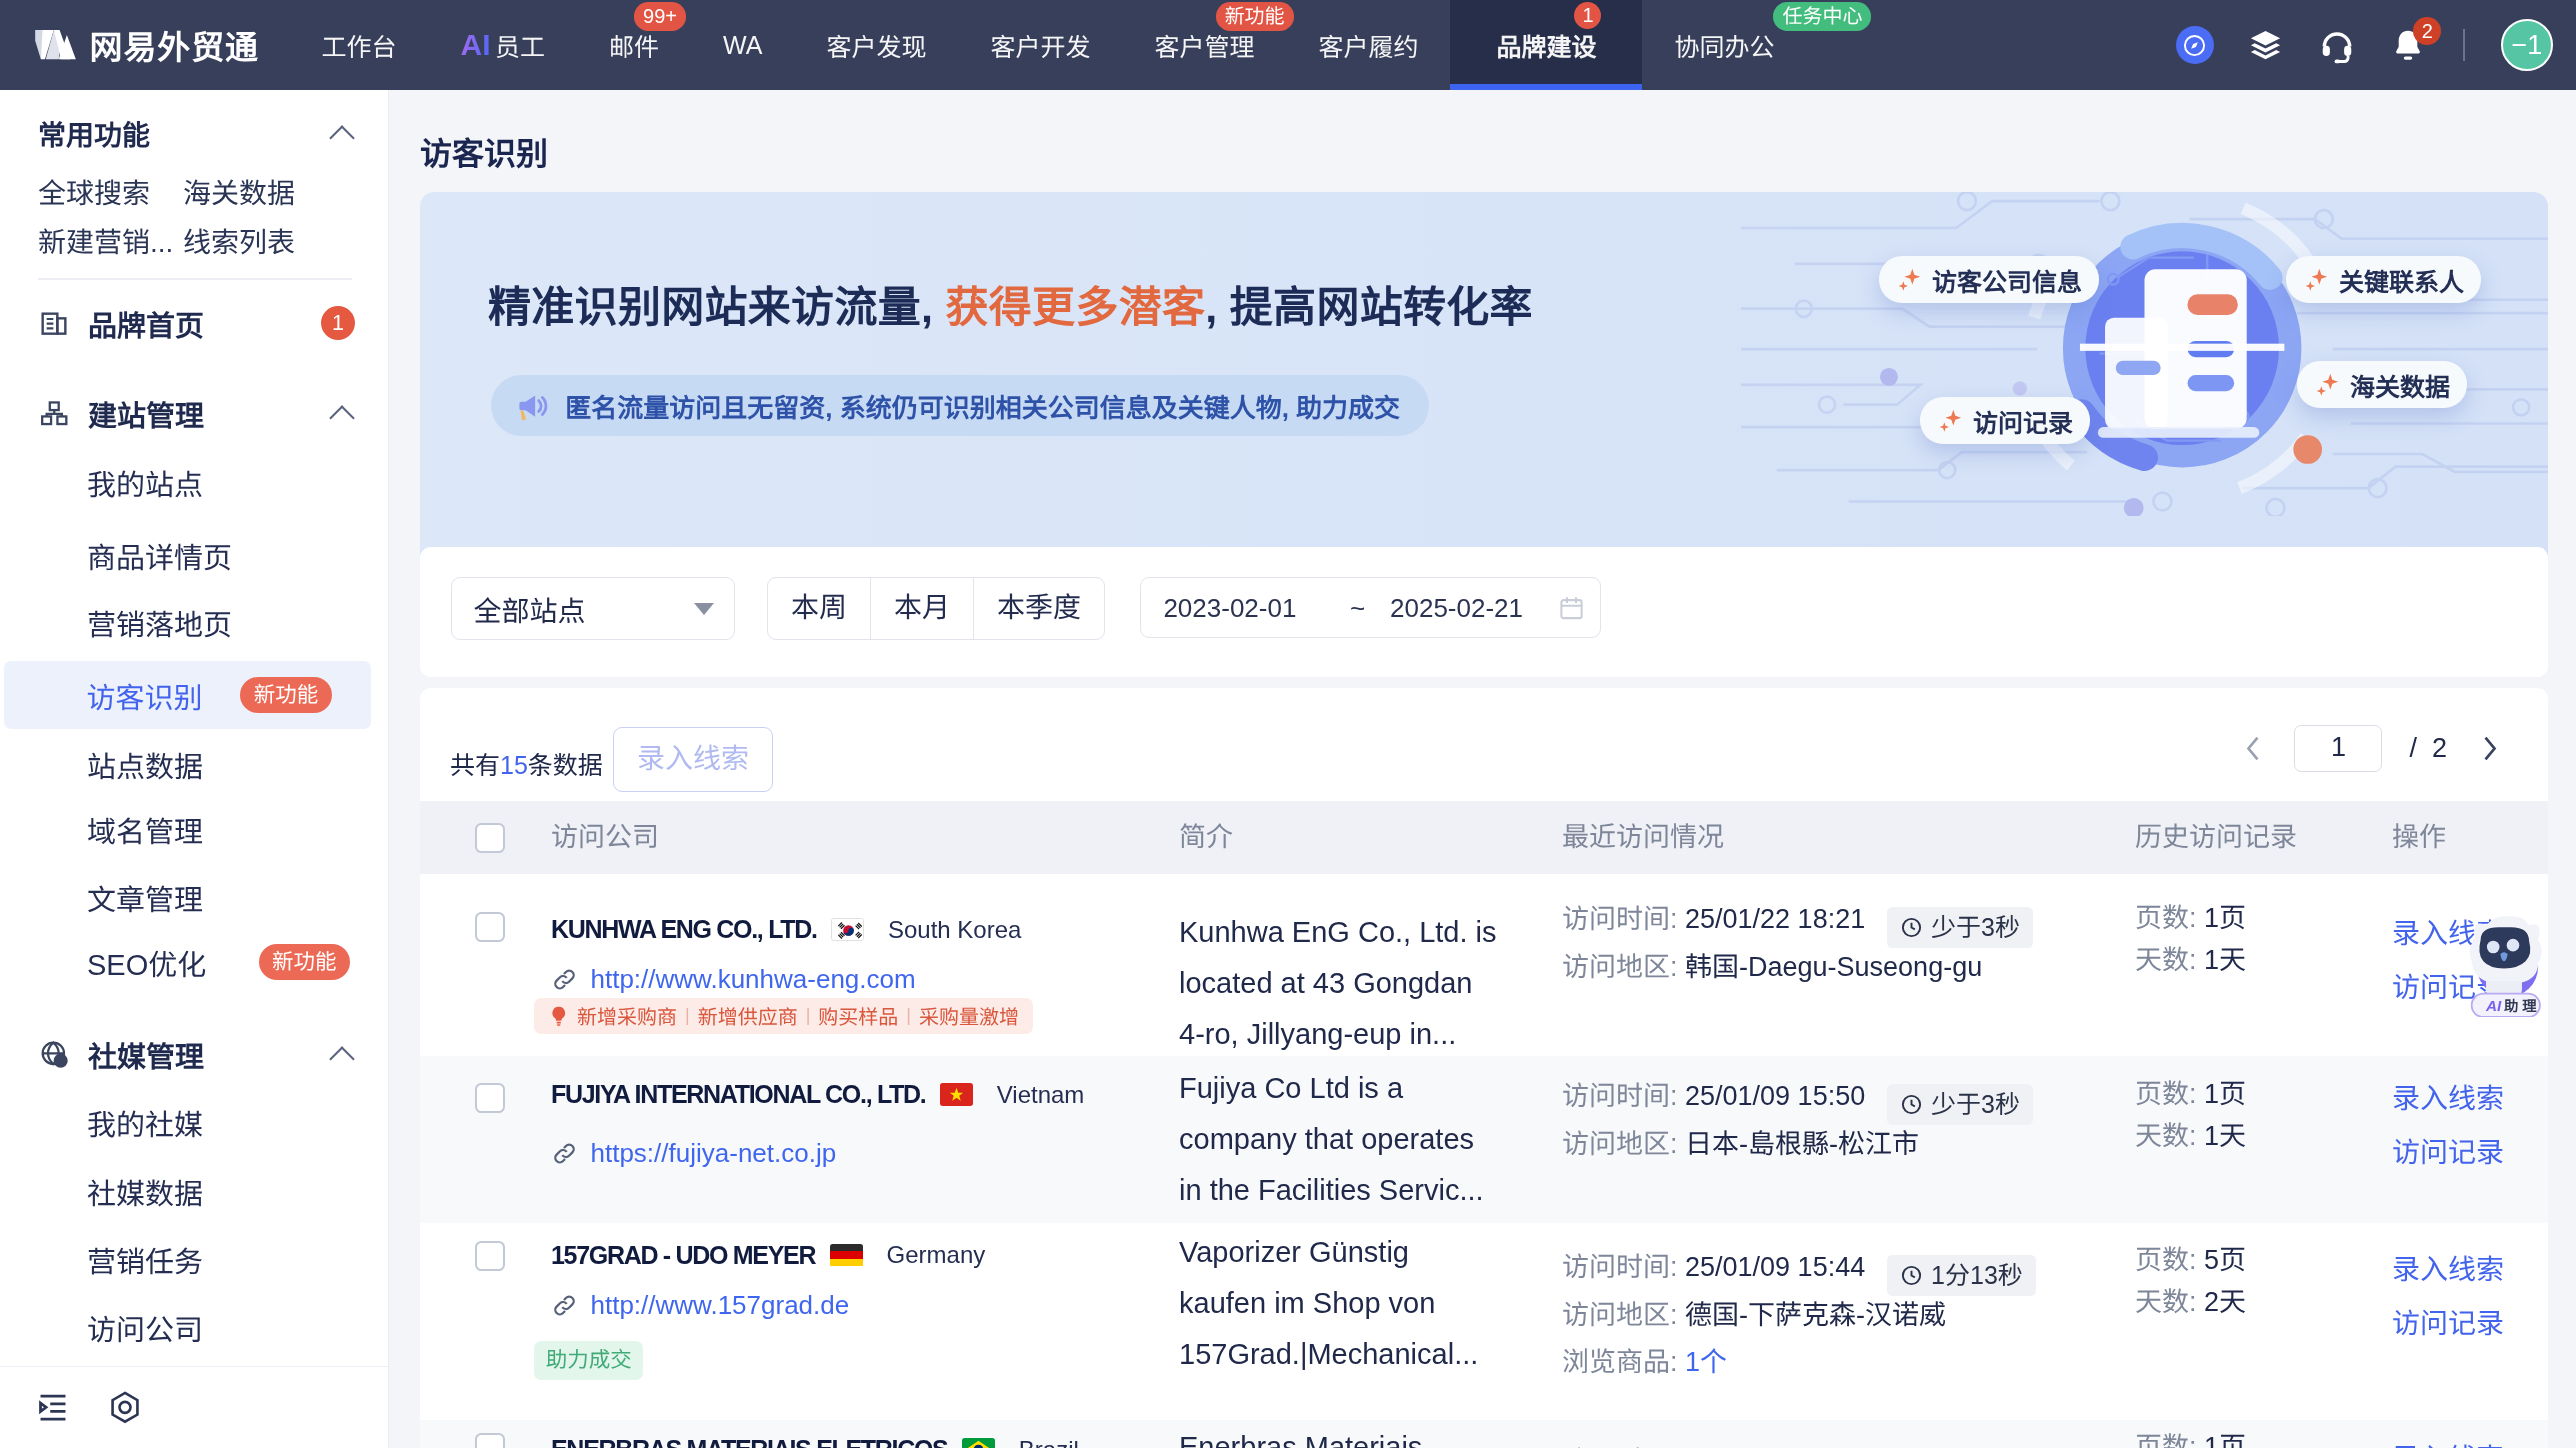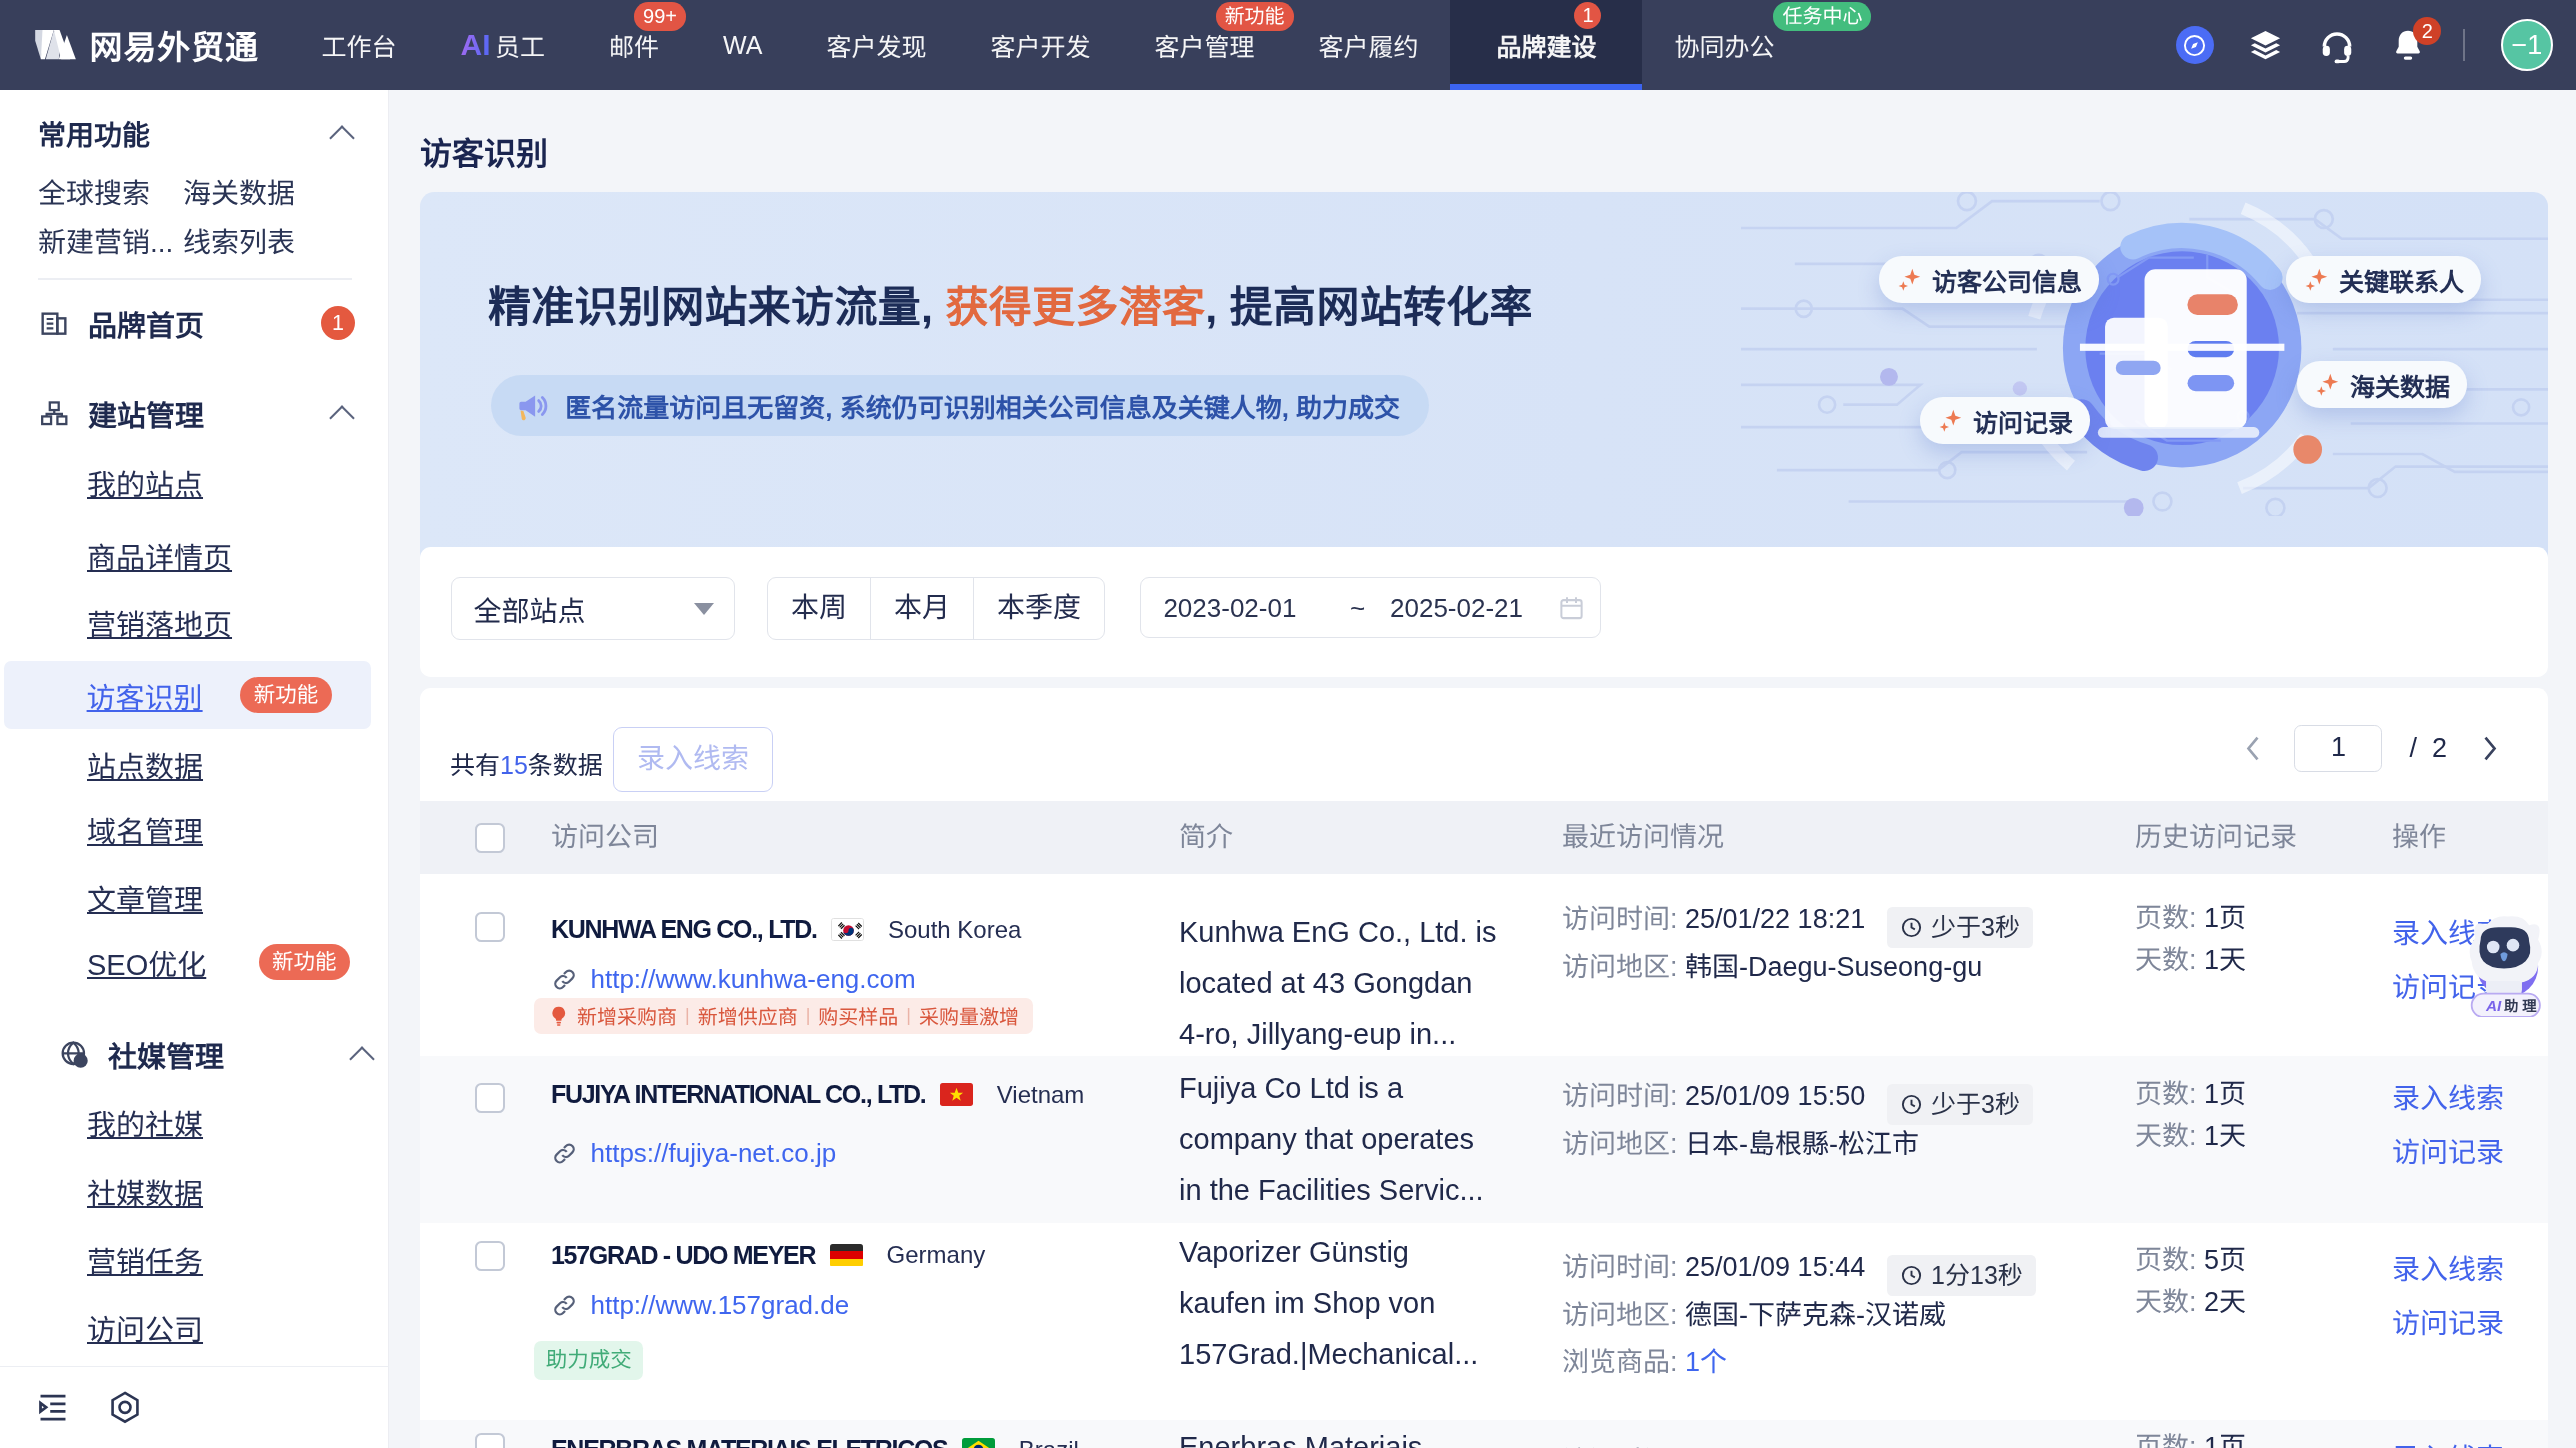--- a/index.html
+++ b/index.html
@@ -29,21 +29,21 @@
 
 .side { position:absolute; left:0; top:90px; width:389px; height:1359px; background:#fff; border-right:1.8px solid #ecedf2; z-index:20; }
 .srow { position:absolute; left:0; width:389px; height:50px; display:flex; align-items:center; padding:0 38px; }
 .srow .t { font-size:28px; font-weight:700; color:#1f2a4e; }
 .chev { margin-left:auto; width:18px; height:18px; border-left:2.7px solid #5a637d; border-top:2.7px solid #5a637d; transform:rotate(45deg) translate(3.6px,3.6px); }
 .qlink { position:absolute; font-size:28px; color:#2a3454; white-space:nowrap; }
 .sdivider { position:absolute; left:38px; width:314px; height:1.8px; background:#eceef3; }
 .mrow { position:absolute; left:0; width:389px; height:54px; display:flex; align-items:center; padding:0 38px; }
 .mrow .ic { width:32px; height:32px; margin-right:18px; flex:none; display:flex; align-items:center; justify-content:center; }
 .mrow .tx { font-size:29px; font-weight:700; color:#1f2a4e; }
-.sub { position:absolute; left:0; width:389px; height:68px; display:flex; align-items:center; padding-left:87px; font-size:29px; color:#252e52;text-decoration:underline; }
+.sub { position:absolute; left:0; width:389px; height:68px; display:flex; align-items:center; padding-left:87px; font-size:29px; color:#252e52; }
 .sub.sel { background:#edf1fb; color:#4263eb; left:3.6px; width:367px; border-radius:7.2px; padding-left:83px; }
 .npill { position:absolute; right:39px; top:50%; transform:translateY(-50%); background:#ec6a55; color:#fff; font-size:21.5px; height:36px; line-height:36px; padding:0 13.4px; border-radius:19px; }
 .ndot { position:absolute; right:36px; top:50%; transform:translateY(-50%); background:#e4593f; color:#fff; font-size:21.5px; height:34px; width:34px; line-height:34px; text-align:center; border-radius:50%; }
 .sfoot { position:absolute; left:0; top:1276px; width:389px; height:82px; border-top:1.8px solid #eceef3; display:flex; align-items:center; padding:0 36px; }
 .sfoot svg { margin-right:39px; }
 
 
 .main { position:absolute; left:389px; top:90px; width:2187px; height:1359px; background:#f3f5f9; }
 .ptitle { position:absolute; left:31px; top:38px; font-size:32px; font-weight:700; color:#1a2550; }
 
@@ -211,21 +211,21 @@
     <div class="chev"></div>
   </div>
   <div class="sub" style="top:358px;">我的站点</div>
   <div class="sub" style="top:431px;">商品详情页</div>
   <div class="sub" style="top:498px;">营销落地页</div>
   <div class="sub sel" style="top:571px;">访客识别<span class="npill">新功能</span></div>
   <div class="sub" style="top:640px;">站点数据</div>
   <div class="sub" style="top:705px;">域名管理</div>
   <div class="sub" style="top:773px;">文章管理</div>
   <div class="sub" style="top:838px;">SEO优化<span class="npill">新功能</span></div>
-  <div class="mrow" style="top:937px;margin-left:20px;">
+  <div class="mrow" style="top:937px;">
     <span class="ic">
         <svg width="32" height="32" viewBox="0 0 24 24" fill="none" stroke="#3c455f" stroke-width="1.7">
           <circle cx="11.5" cy="11.5" r="8"></circle>
           <path d="M3.5 11.5h16M11.5 3.5c-2.6 2.2-4 4.8-4 8s1.4 5.8 4 8c2.6-2.2 4-4.8 4-8s-1.4-5.8-4-8z"></path>
           <circle cx="17" cy="17" r="5.3" fill="#3c455f" stroke="none"></circle>
           <text x="17" y="20.2" font-size="8.5" fill="#fff" text-anchor="middle" font-weight="bold" font-family="Liberation Sans">f</text>
         </svg>
       </span>
     <span class="tx">社媒管理</span>
     <div class="chev"></div>

